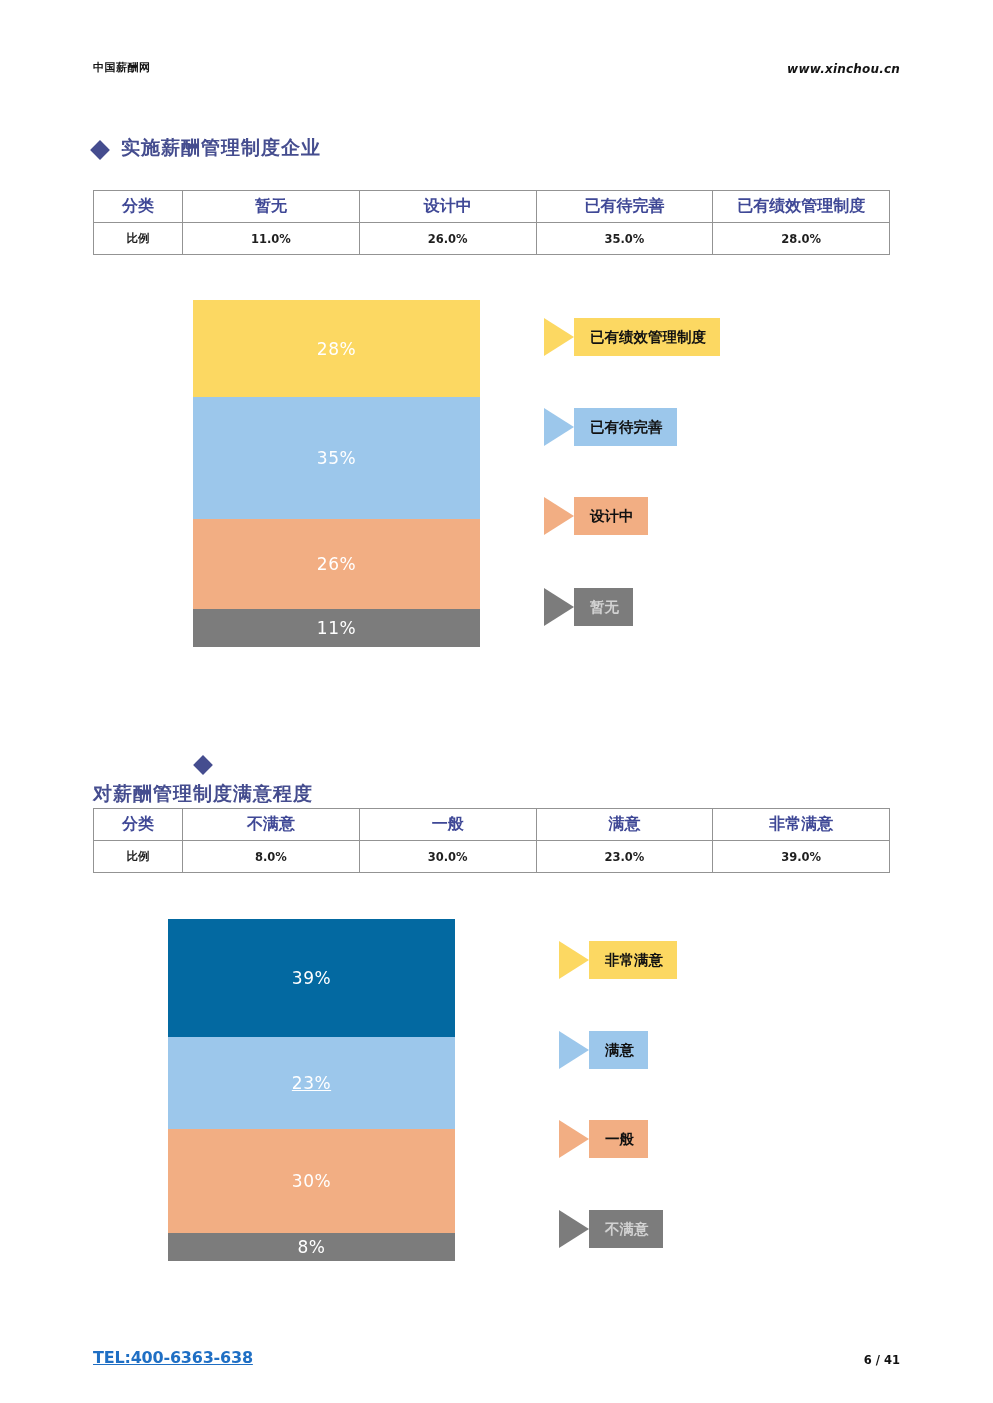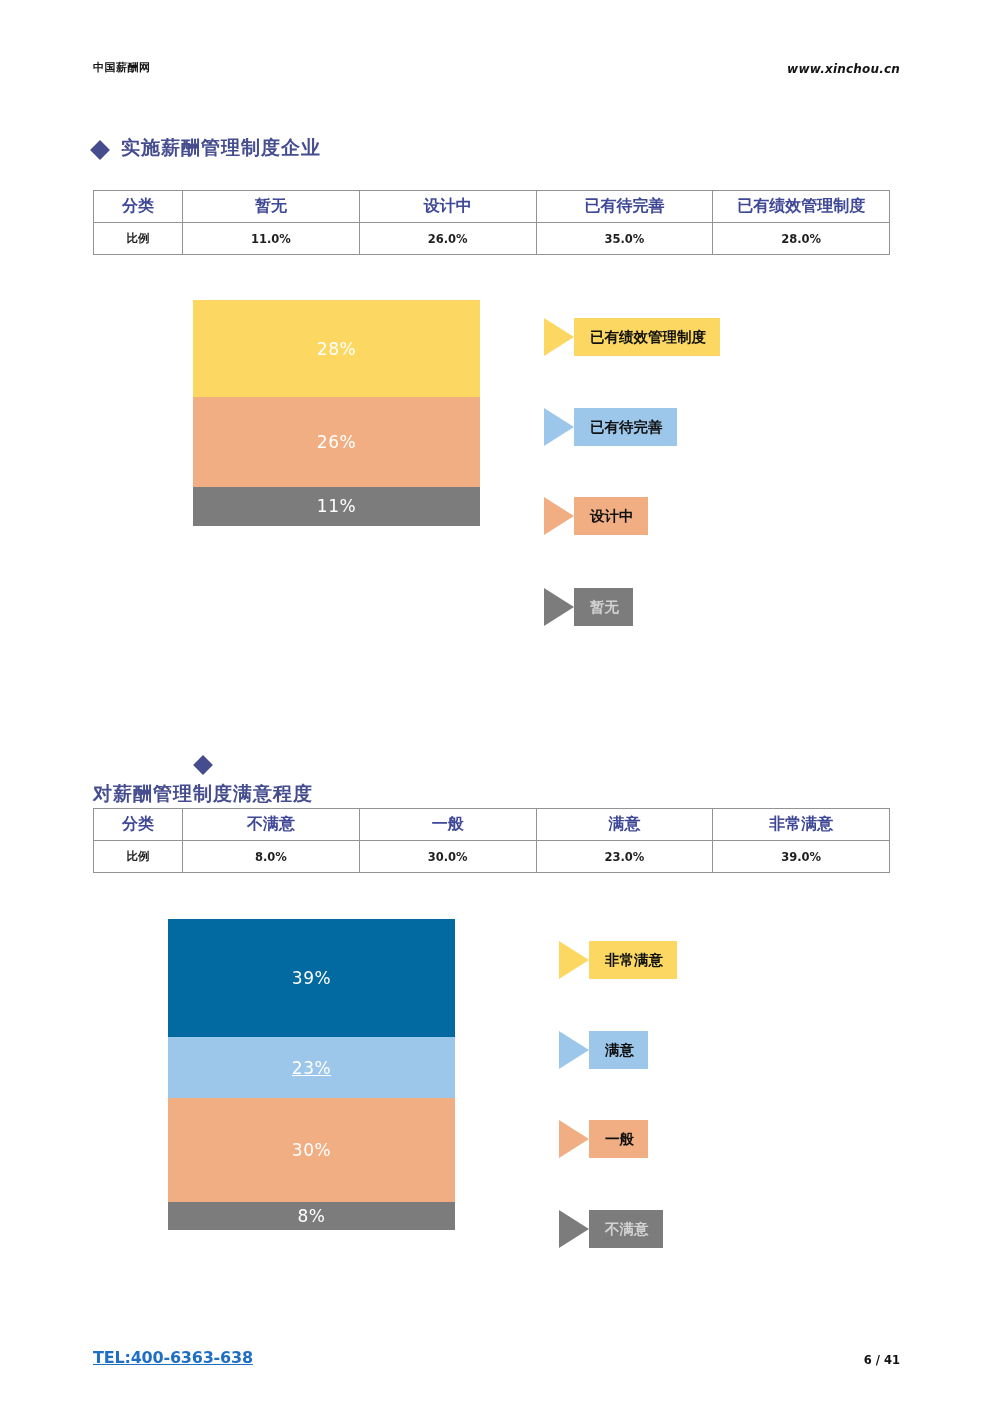--- a/index.html
+++ b/index.html
@@ -189,20 +189,21 @@
       <td>11.0%</td>
       <td>26.0%</td>
       <td>35.0%</td>
       <td>28.0%</td>
     </tr>
   </tbody>
     </table>
 
   <div class="stack" style="left:153px; top:300px; width:287px; height:347px;padding-left:40px;">
     <div class="seg" style="background:#FCD862; height:97.16px;">28%</div>
+    <div class="seg" style="background:#9CC7EB; height:121.45px;">35%</div>
     <div class="seg" style="background:#F2AE83; height:90.22px;">26%</div>
     <div class="seg" style="background:#7C7C7C; height:38.17px;">11%</div>
   </div>
 
   <div class="legend">
     <div class="legend-item" style="left:544px; top:318px;">
       <span class="legend-arrow" style="border-left-color:#FCD862;"></span>
       <span class="legend-label" style="background:#FCD862; color:#111111;">已有绩效管理制度</span>
     </div>
     <div class="legend-item" style="left:544px; top:408px;">
@@ -238,21 +239,21 @@
       <td>8.0%</td>
       <td>30.0%</td>
       <td>23.0%</td>
       <td>39.0%</td>
     </tr>
   </tbody>
     </table>
 
   <div class="stack" style="left:168px; top:919px; width:287px; height:347px;">
     <div class="seg" style="background:#0369a1; height:118px;">39%</div>
-    <div class="seg" style="background:#9CC7EB; height:61px;text-decoration:underline;">23%</div>
+    <div class="seg" style="background:#9CC7EB; height:92px;text-decoration:underline;">23%</div>
     <div class="seg" style="background:#F2AE83; height:104.1px;">30%</div>
     <div class="seg" style="background:#7C7C7C; height:27.76px;">8%</div>
   </div>
 
   <div class="legend">
     <div class="legend-item" style="left:559px; top:941px;">
       <span class="legend-arrow" style="border-left-color:#FCD862;"></span>
       <span class="legend-label" style="background:#FCD862; color:#111111;">非常满意</span>
     </div>
     <div class="legend-item" style="left:559px; top:1031px;">

